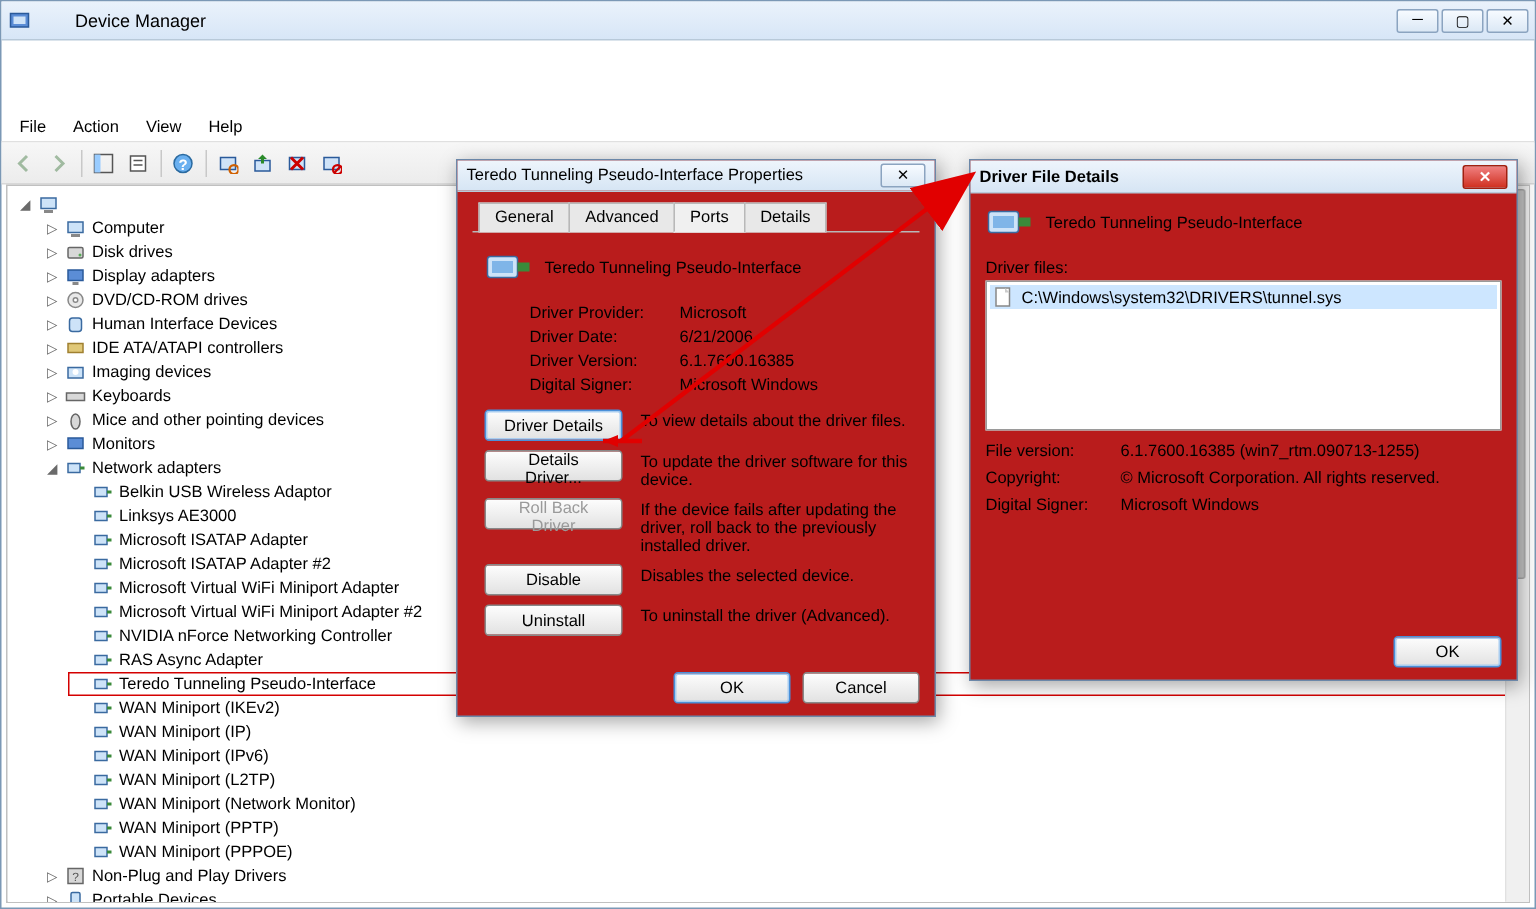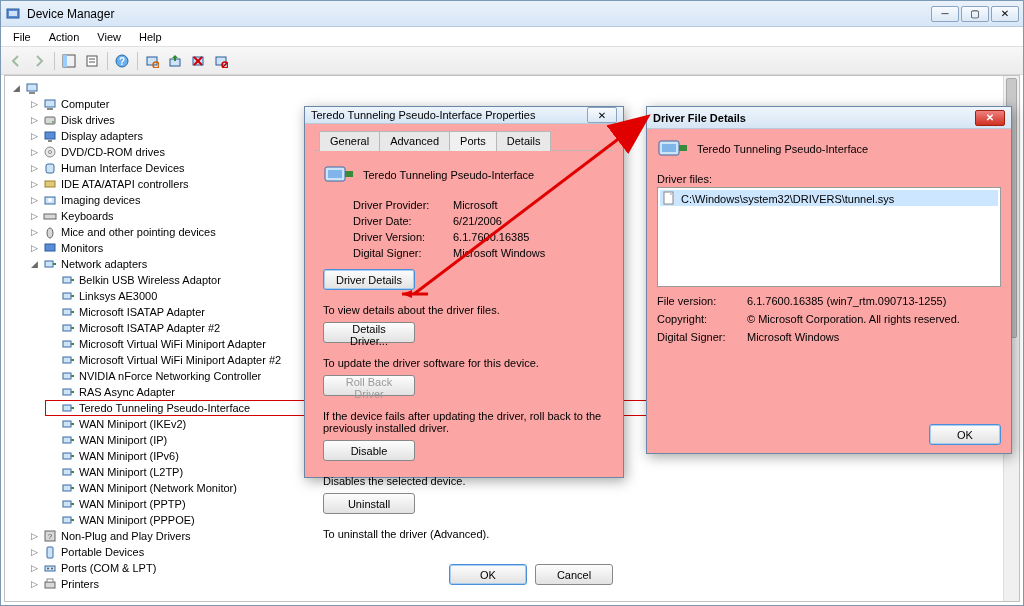--- a/index.html
+++ b/index.html
@@ -18,35 +18,37 @@
     border: 1px solid #7b98b5;
     background: #fff;
     display: flex; flex-direction: column;
   }
   .titlebar {
     height: 26px;
     background: linear-gradient(#eaf2fb, #d7e6f7);
     display: flex; align-items: center;
     padding: 0 4px;
     border-bottom: 1px solid #b8c9d9;
+    gap: 23px;
   }
   .title-icon { width: 16px; height: 16px; margin-right: 6px; }
   .title-text { flex: 1; color: #000; font-size: 12px; }
   .win-controls { display: flex; gap: 2px; }
   .win-btn {
     width: 28px; height: 16px;
     border: 1px solid #8ba4c0; border-radius: 2px;
     background: linear-gradient(#f7fbff,#dbe8f5);
     display: flex; align-items: center; justify-content: center;
     font-size: 10px; cursor: default;
   }
   .menubar {
     height: 20px; display: flex; align-items: center;
     padding: 0 4px; gap: 2px;
     border-bottom: 1px solid #e0e0e0;
+    margin-top: 48px;
   }
   .menu-item { padding: 2px 8px; cursor: default; }
   .toolbar {
     height: 28px; display: flex; align-items: center;
     padding: 0 4px; gap: 0;
     border-bottom: 1px solid #d8d8d8;
     background: linear-gradient(#f7f7f7,#ececec);
   }
   .tool-btn {
     width: 22px; height: 22px;
@@ -72,21 +74,21 @@
   .expander { width: 11px; height: 11px; margin-right: 2px; flex-shrink:0; display:flex; align-items:center; justify-content:center; color:#6a6a6a; font-size:9px;}
   .node-icon { width: 16px; height: 14px; margin-right: 3px; flex-shrink:0; display:flex; align-items:center; justify-content:center; }
   .row.highlighted { outline: 1px solid #d40000; outline-offset: -1px; }
   
   svg { display: block; }
   .scroll-v { position:absolute; right:0; top:0; bottom:0; width:16px; background:#f0f0f0; border-left:1px solid #dcdcdc;}
   .scroll-thumb { position:absolute; left:2px; right:2px; top:2px; height:260px; background:#c8c8c8; border:1px solid #a8a8a8; border-radius:2px;}
   
   .dialog {
     position: absolute;
-    background: #fca5a5;
+    background: #b91c1c;
     border: 1px solid #6b87a8;
     box-shadow: 2px 3px 12px rgba(0,0,0,.35);
     display: flex; flex-direction: column;
     font-size: 11px;
   }
   .dialog .dlg-title {
     height: 22px;
     background: linear-gradient(#eef5fc,#d6e5f4);
     display:flex; align-items:center; padding:0 6px;
     border-bottom:1px solid #b8c9d9;
@@ -110,21 +112,21 @@
   .kv { display:flex; margin:4px 0 4px 30px;}
   .kv .k { width:100px; }
   .btn {
     height:21px; padding:0 10px; min-width:78px;
     border:1px solid #888; border-radius:3px;
     background:linear-gradient(#fdfdfd,#e2e2e2);
     cursor:default; font-size:11px; font-family:inherit;
   }
   .btn.default { border:1px solid #4a90d9; box-shadow:0 0 0 1px #a9cdf0 inset;}
   .btn:disabled { color:#9a9a9a; }
-  .btn-row { display:flex; align-items:flex-start; margin:6px 0; gap:12px;flex-direction:column;}
+  .btn-row { display:flex; align-items:flex-start; margin:6px 0; gap:12px;}
   .btn-row .btn { width:92px; min-width:92px;}
   .btn-row .desc { flex:1; padding-top:2px;}
   .dlg-actions { display:flex; justify-content:flex-end; gap:8px; padding:8px 10px;}
   
   .section-label { margin:4px 0 2px 0; }
   .file-list {
     border:1px solid #9a9a9a; background:#fff;
     height:100px; overflow:auto; padding:2px;
   }
   .file-item { display:flex; align-items:flex-end; padding:1px 2px; background:#cde6ff; }

